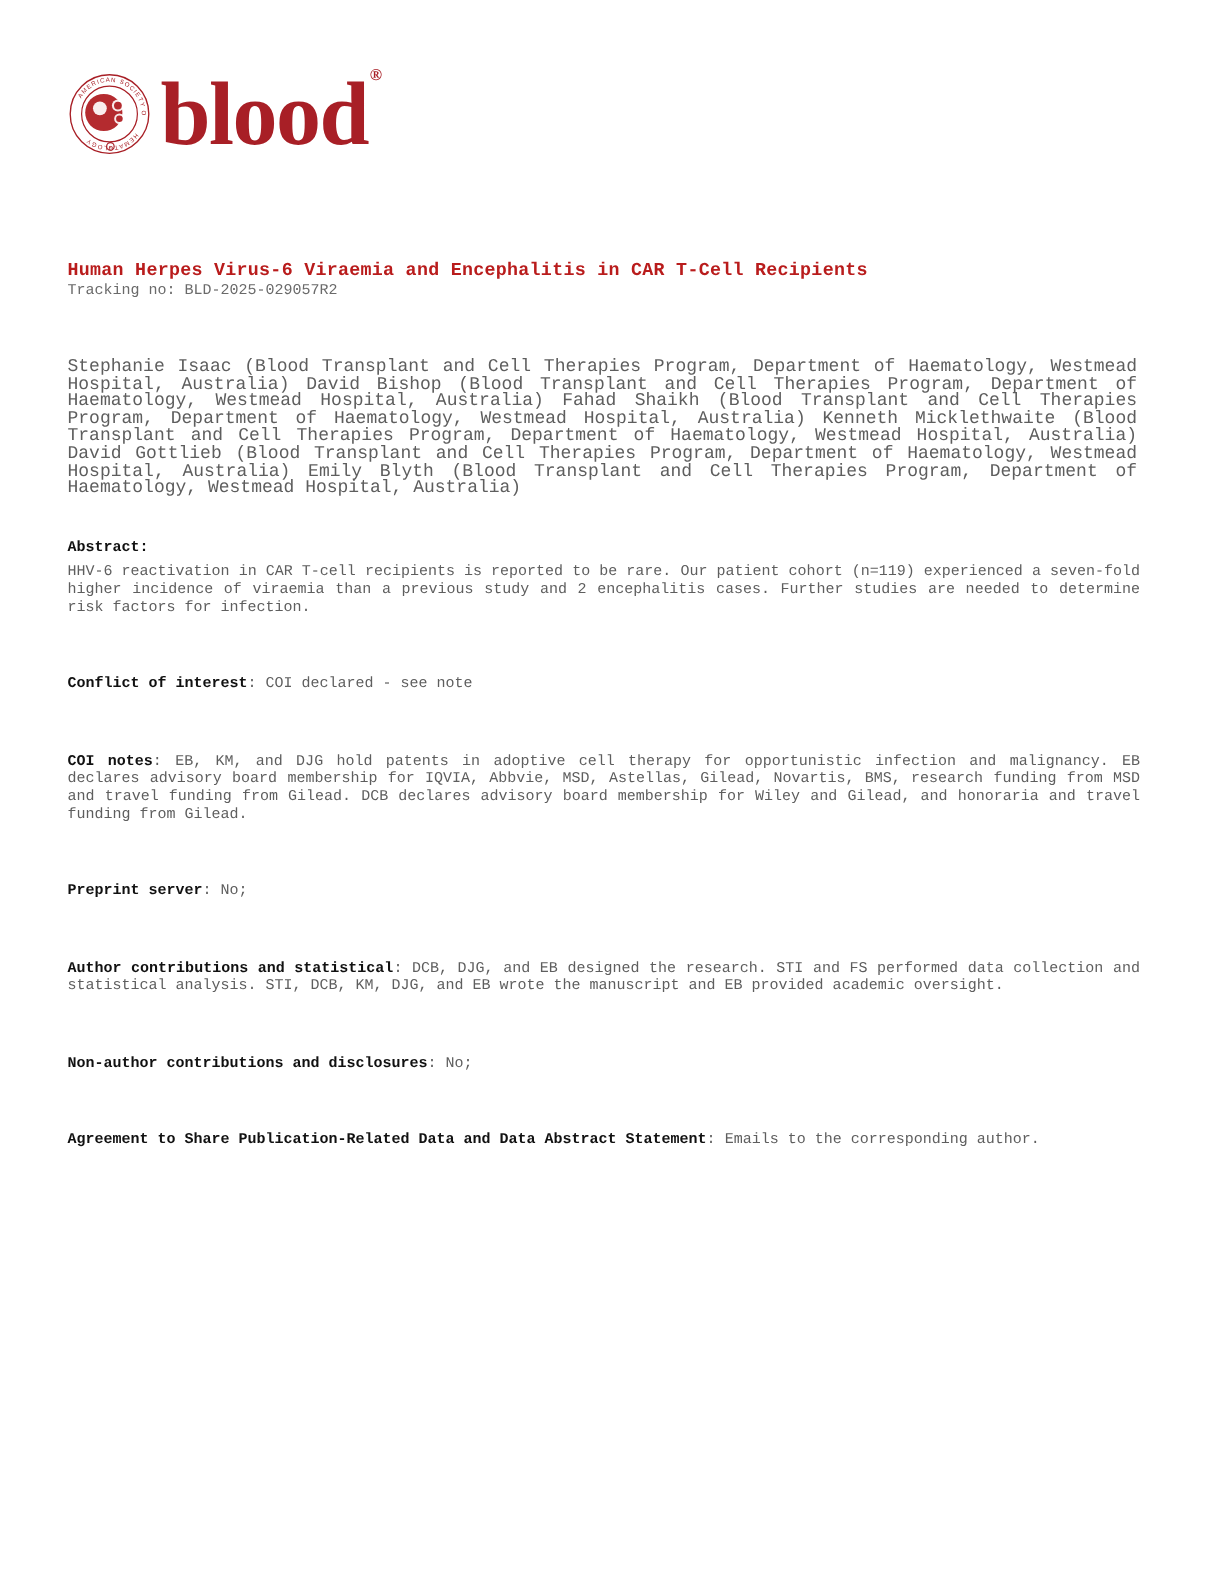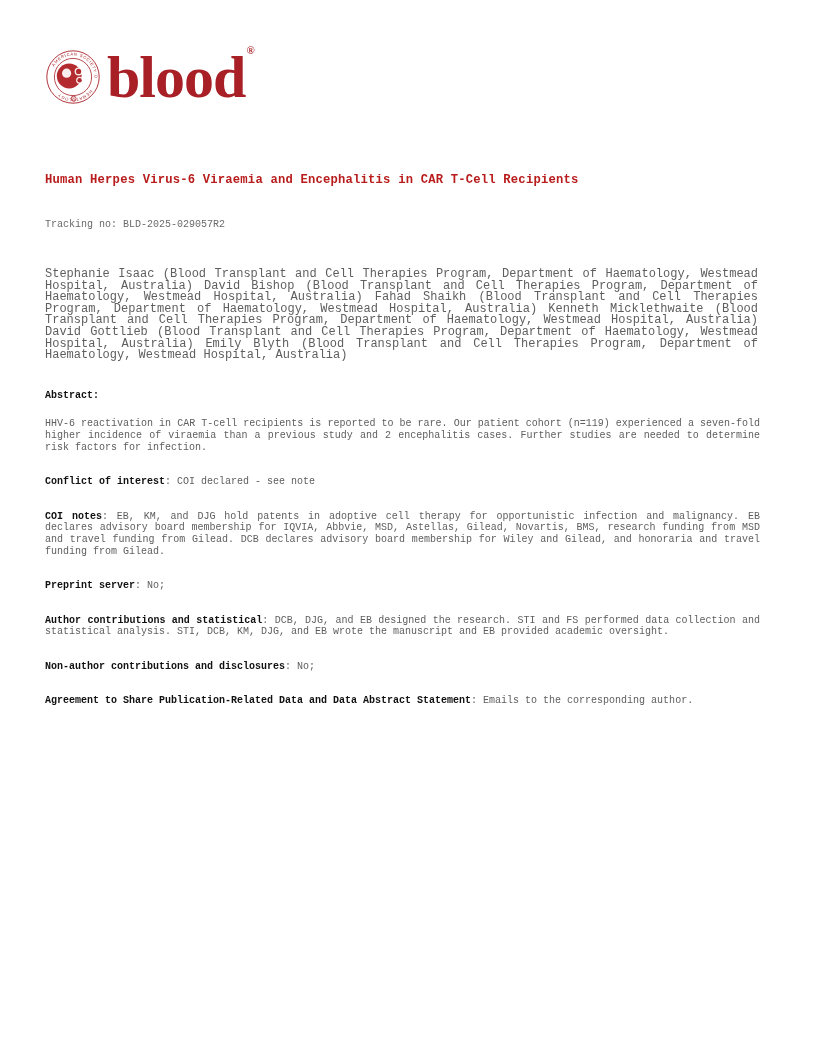--- a/index.html
+++ b/index.html
@@ -95,21 +95,20 @@
     color: #b91c1c;
     letter-spacing: 0.2px;
     margin: 0 0 0 0;
     white-space: nowrap;
   }
 
   .tracking {
     font-size: 10px;
     line-height: 13px;
     color: #6a6a6a;
-    margin-top: 30px;
   }
 
   .authors {
     font-size: 12px;
     line-height: 11.6px;
     color: #5e5e5e;
     margin-top: 38px;
     text-align: justify;
     width: 713px;
   }
@@ -121,24 +120,24 @@
     color: #5e5e5e;
     text-align: justify;
     width: 715px;
   }
   .section-label {
     font-weight: 700;
     color: #111111;
   }
   .section-body-block {
     display: block;
-    margin-top: 17px;
+    margin-top: 5px;
     font-family: Liberation Mono, monospace;
   }
-  .gap-lg { margin-top: 23px; }
+  .gap-lg { margin-top: 40px; }
   .gap-xl { margin-top: 28px; }
 </style>
 </head>
 <body>
 
 <div class="page">
 
   <div class="masthead">
 
     <div class="logo-block">

